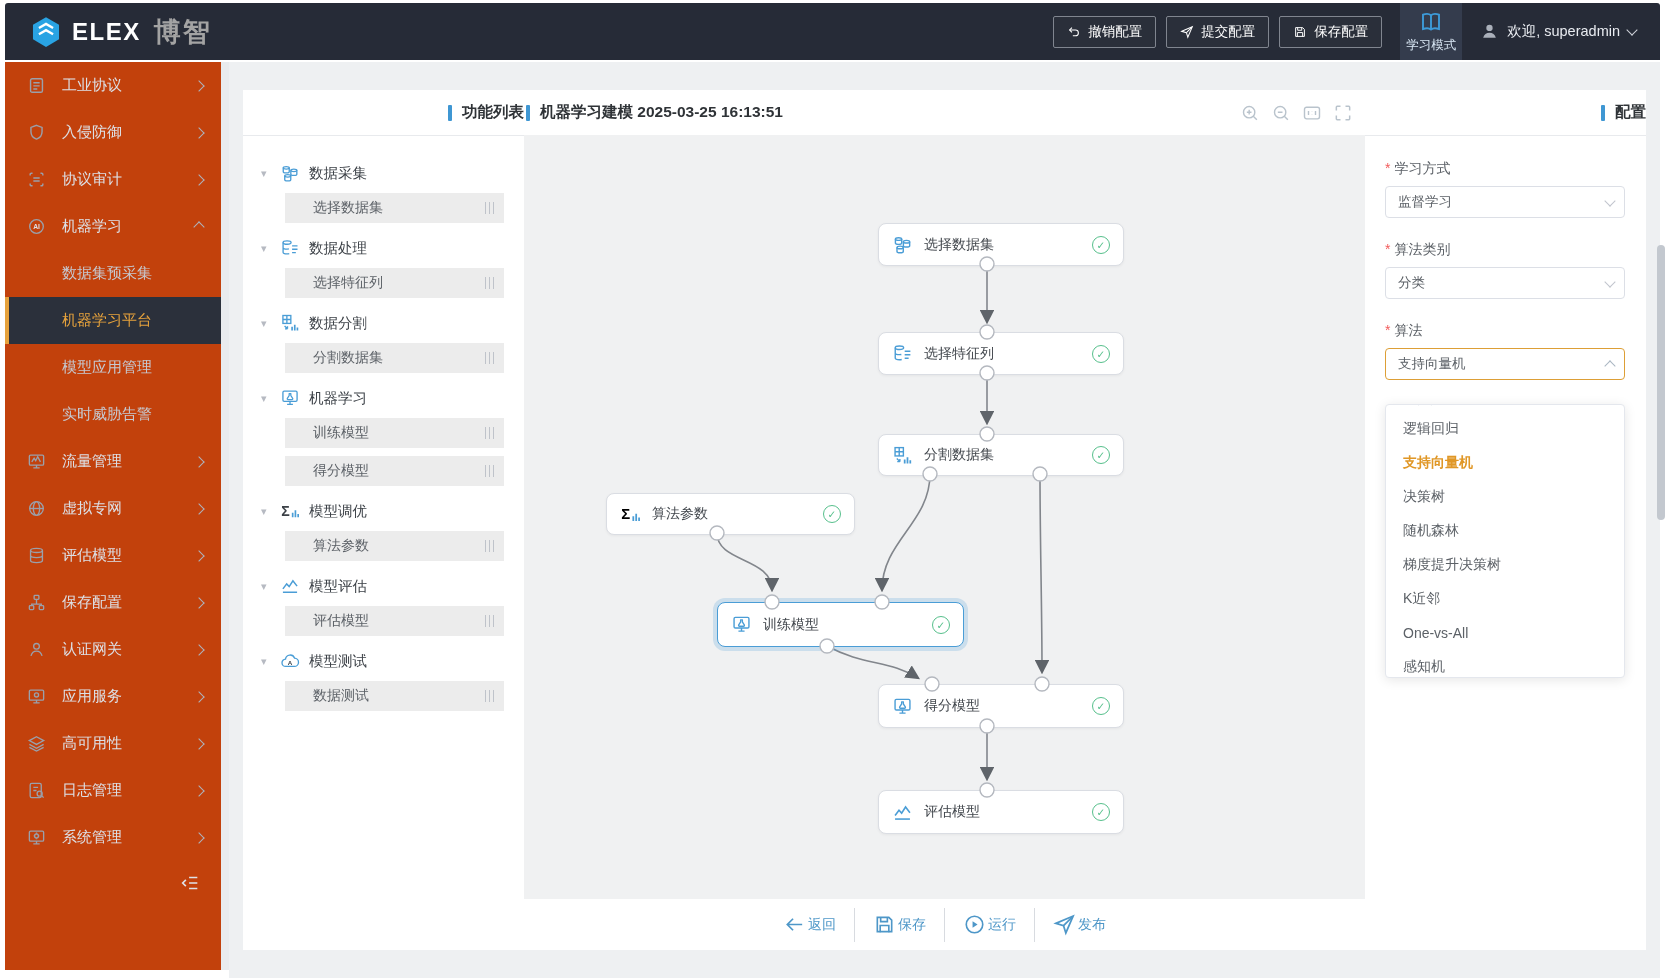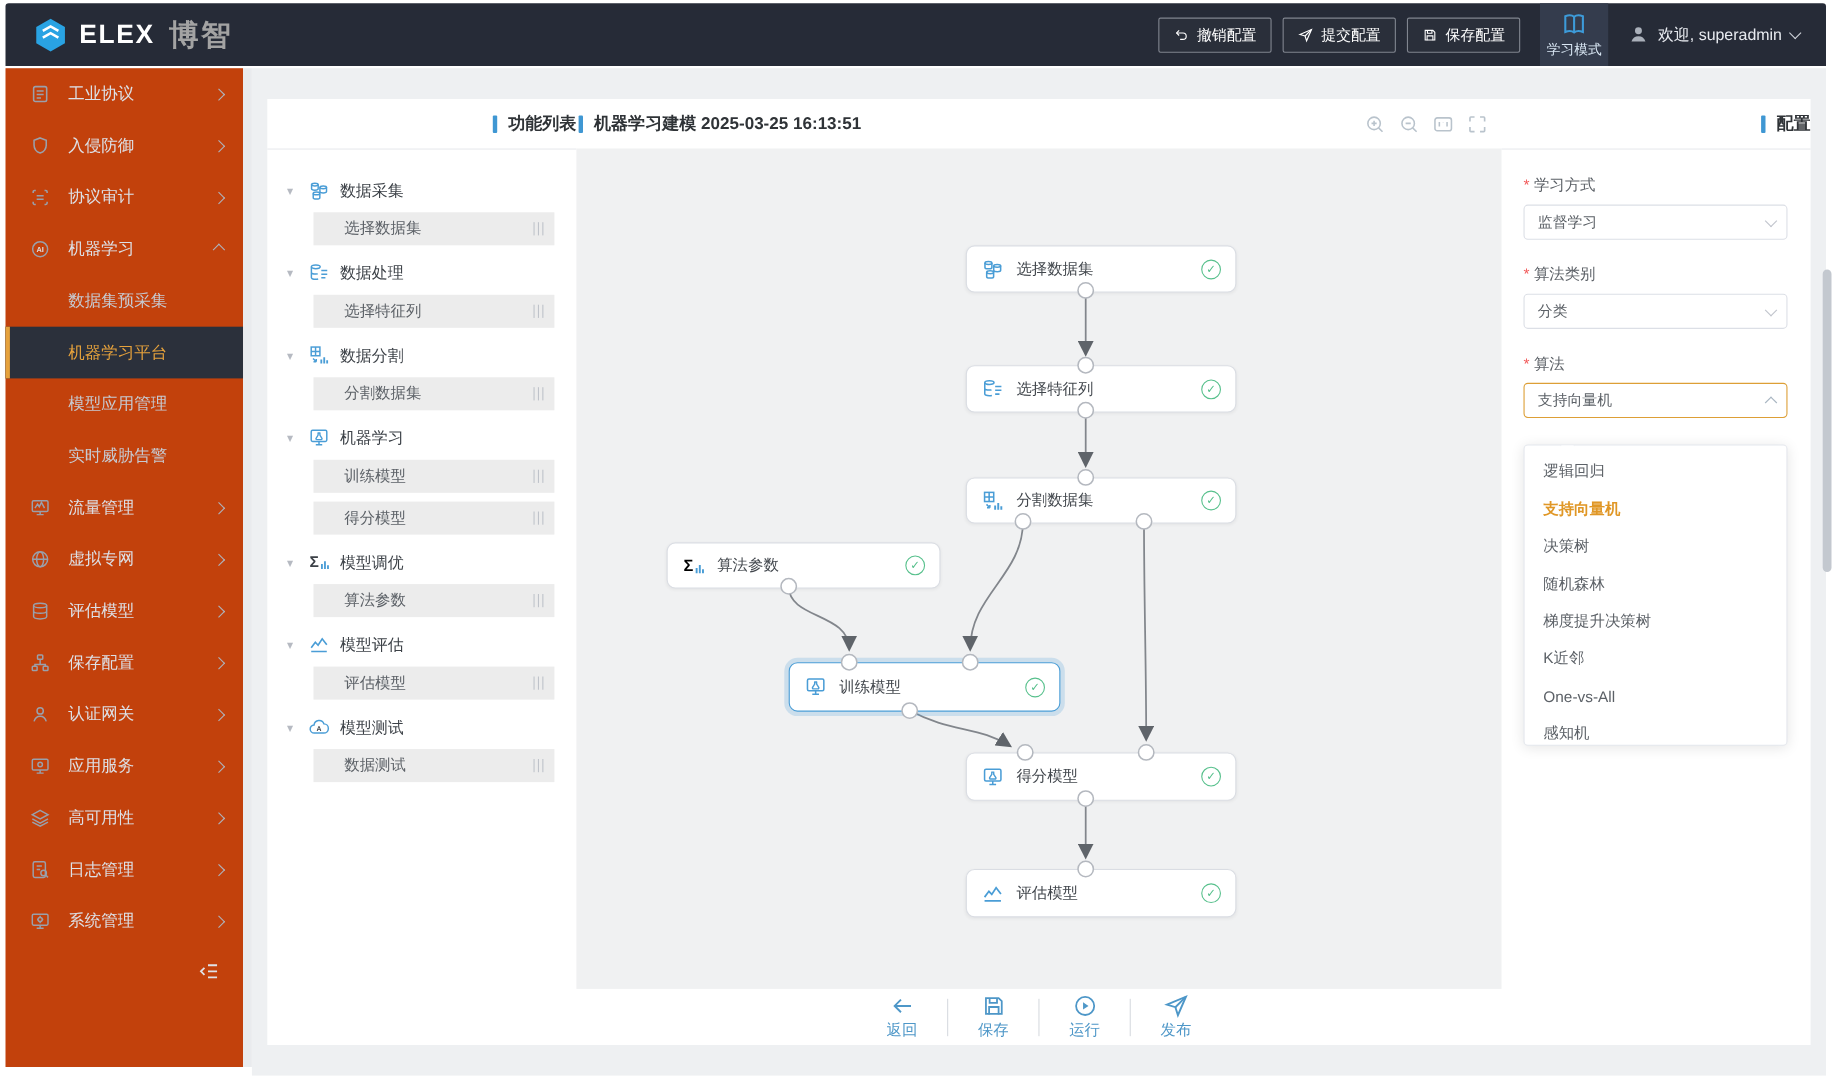--- a/index.html
+++ b/index.html
@@ -66,21 +66,21 @@
   .canvas-tools{margin-left:auto;display:flex;align-items:center;gap:11px;padding-right:12px;}
   .canvas-tools svg{width:20px;height:20px;stroke:#b9c3cc;cursor:pointer;}
   #flow-area{position:relative;width:841px;height:764px;background:#f0f1f2;overflow:hidden;}
   #flow-area svg.layer{position:absolute;left:0;top:0;pointer-events:none;}
   .fnode{position:absolute;background:#fff;border:1px solid #dadde3;border-radius:8px;display:flex;align-items:center;gap:11px;padding:0 13px;box-shadow:0 1px 3px rgba(0,0,0,0.05);cursor:pointer;}
   .fnode svg{width:21px;height:21px;stroke:#4a9dd6;flex:0 0 auto;}
   .fnode .nlabel{font-size:14px;color:#42474d;}
   .fnode .ncheck{margin-left:auto;width:16px;height:16px;border:1.4px solid #57c08c;border-radius:50%;color:#57c08c;font-size:10.5px;line-height:16px;text-align:center;}
   .fnode.selected{border:1.5px solid #4a9dd6;box-shadow:0 0 0 4px rgba(74,157,214,0.22);}
   #footer-bar{height:51px;display:flex;align-items:center;justify-content:center;gap:18px;}
-  .ft-item{display:flex;flex-direction:column;align-items:center;gap:2px;color:#4e97c8;font-size:14px;cursor:pointer;min-width:46px;}
+  .ft-item{display:flex;flex-direction:row;align-items:center;gap:2px;color:#4e97c8;font-size:14px;cursor:pointer;min-width:46px;}
   .ft-item svg{width:23px;height:23px;stroke:#4e97c8;}
   .ft-div{width:1px;height:34px;background:#d8dbe0;}
 
   
   #config-panel{left:1122px;top:0;width:281px;height:860px;}
   #config-body{padding:24px 21px 0 20px;position:relative;}
   .field{margin-bottom:23px;}
   .field-label{font-size:14px;color:#5c6167;margin-bottom:8px;}
   .req{color:#f25a5a;margin-right:4px;}
   .select{height:30px;border:1px solid #dcdfe6;border-radius:4px;display:flex;align-items:center;padding:0 10px 0 12px;font-size:13.5px;color:#5c6167;cursor:pointer;background:#fff;text-align:center;}

